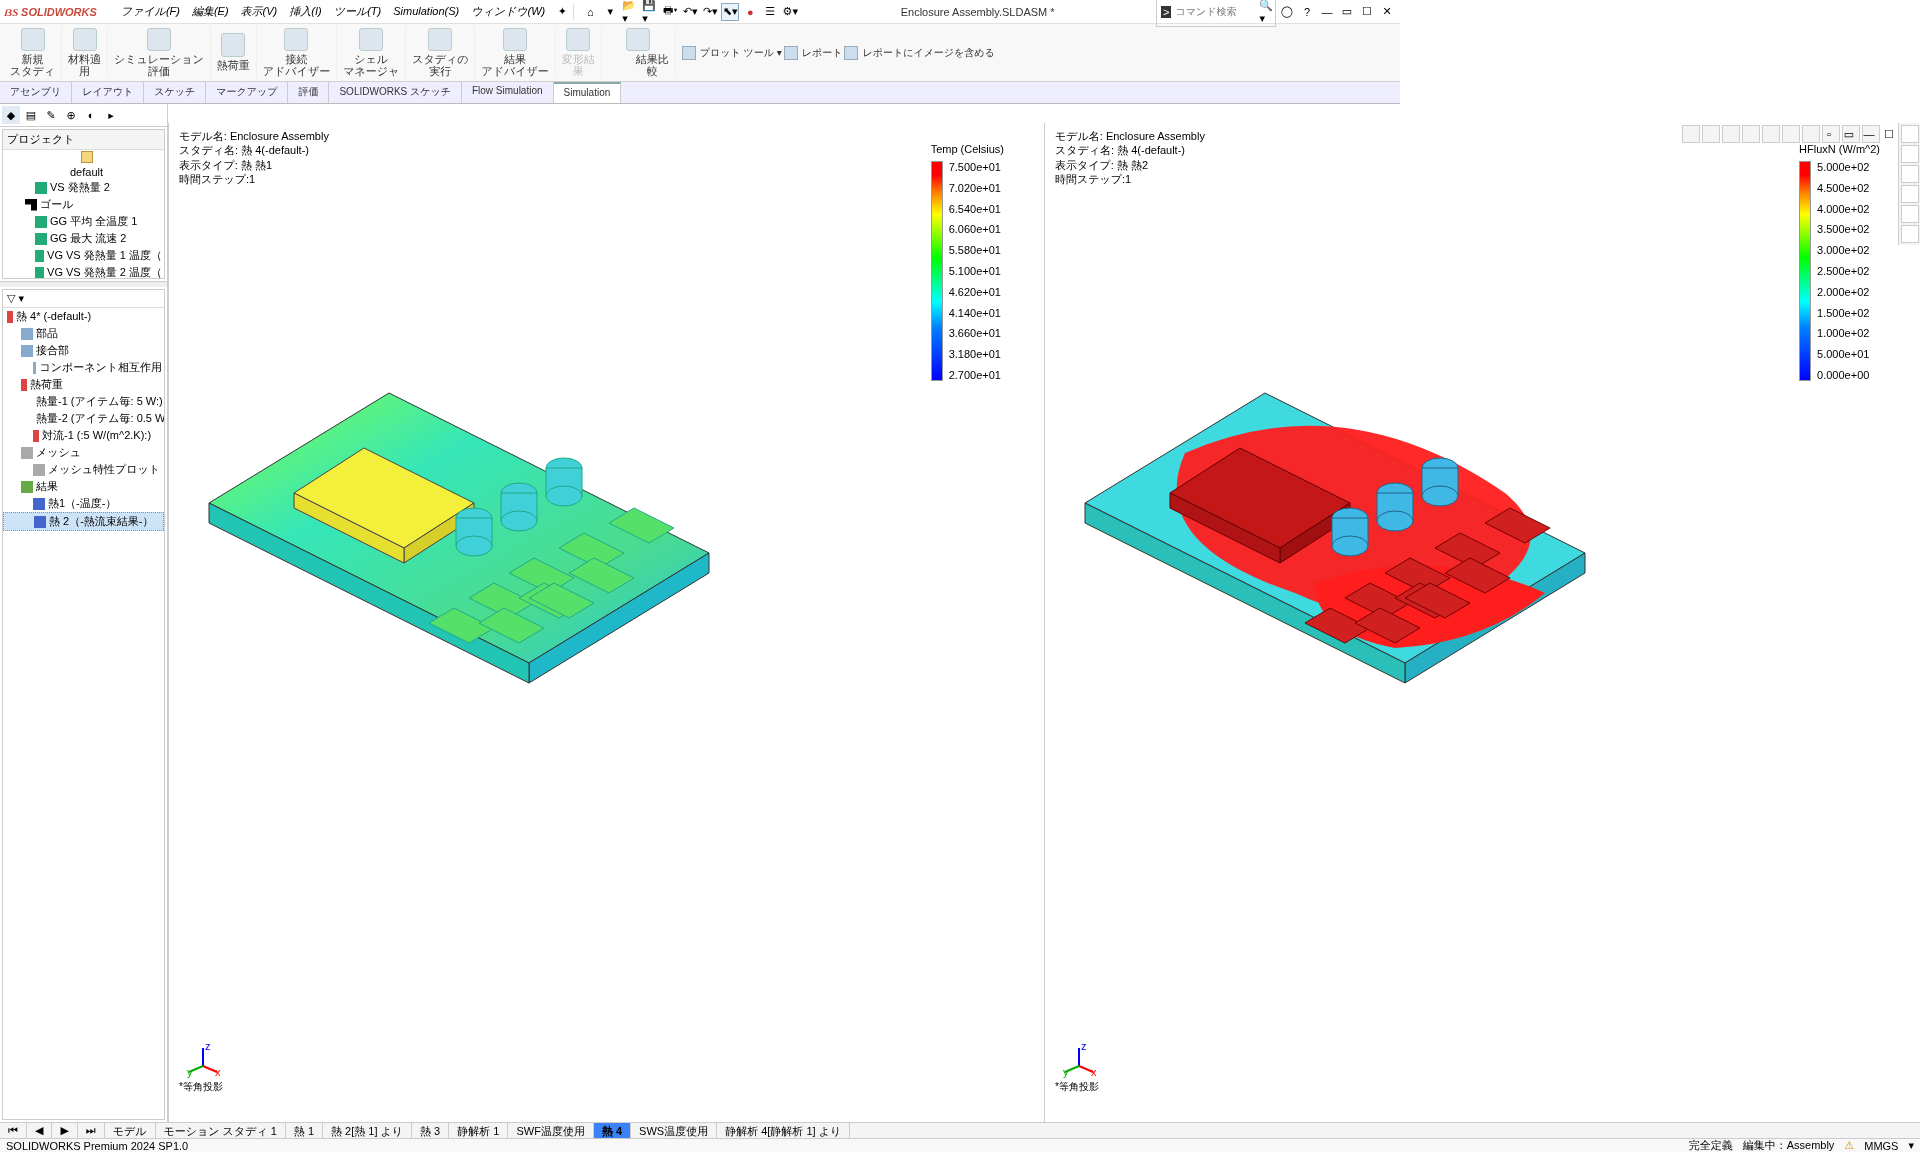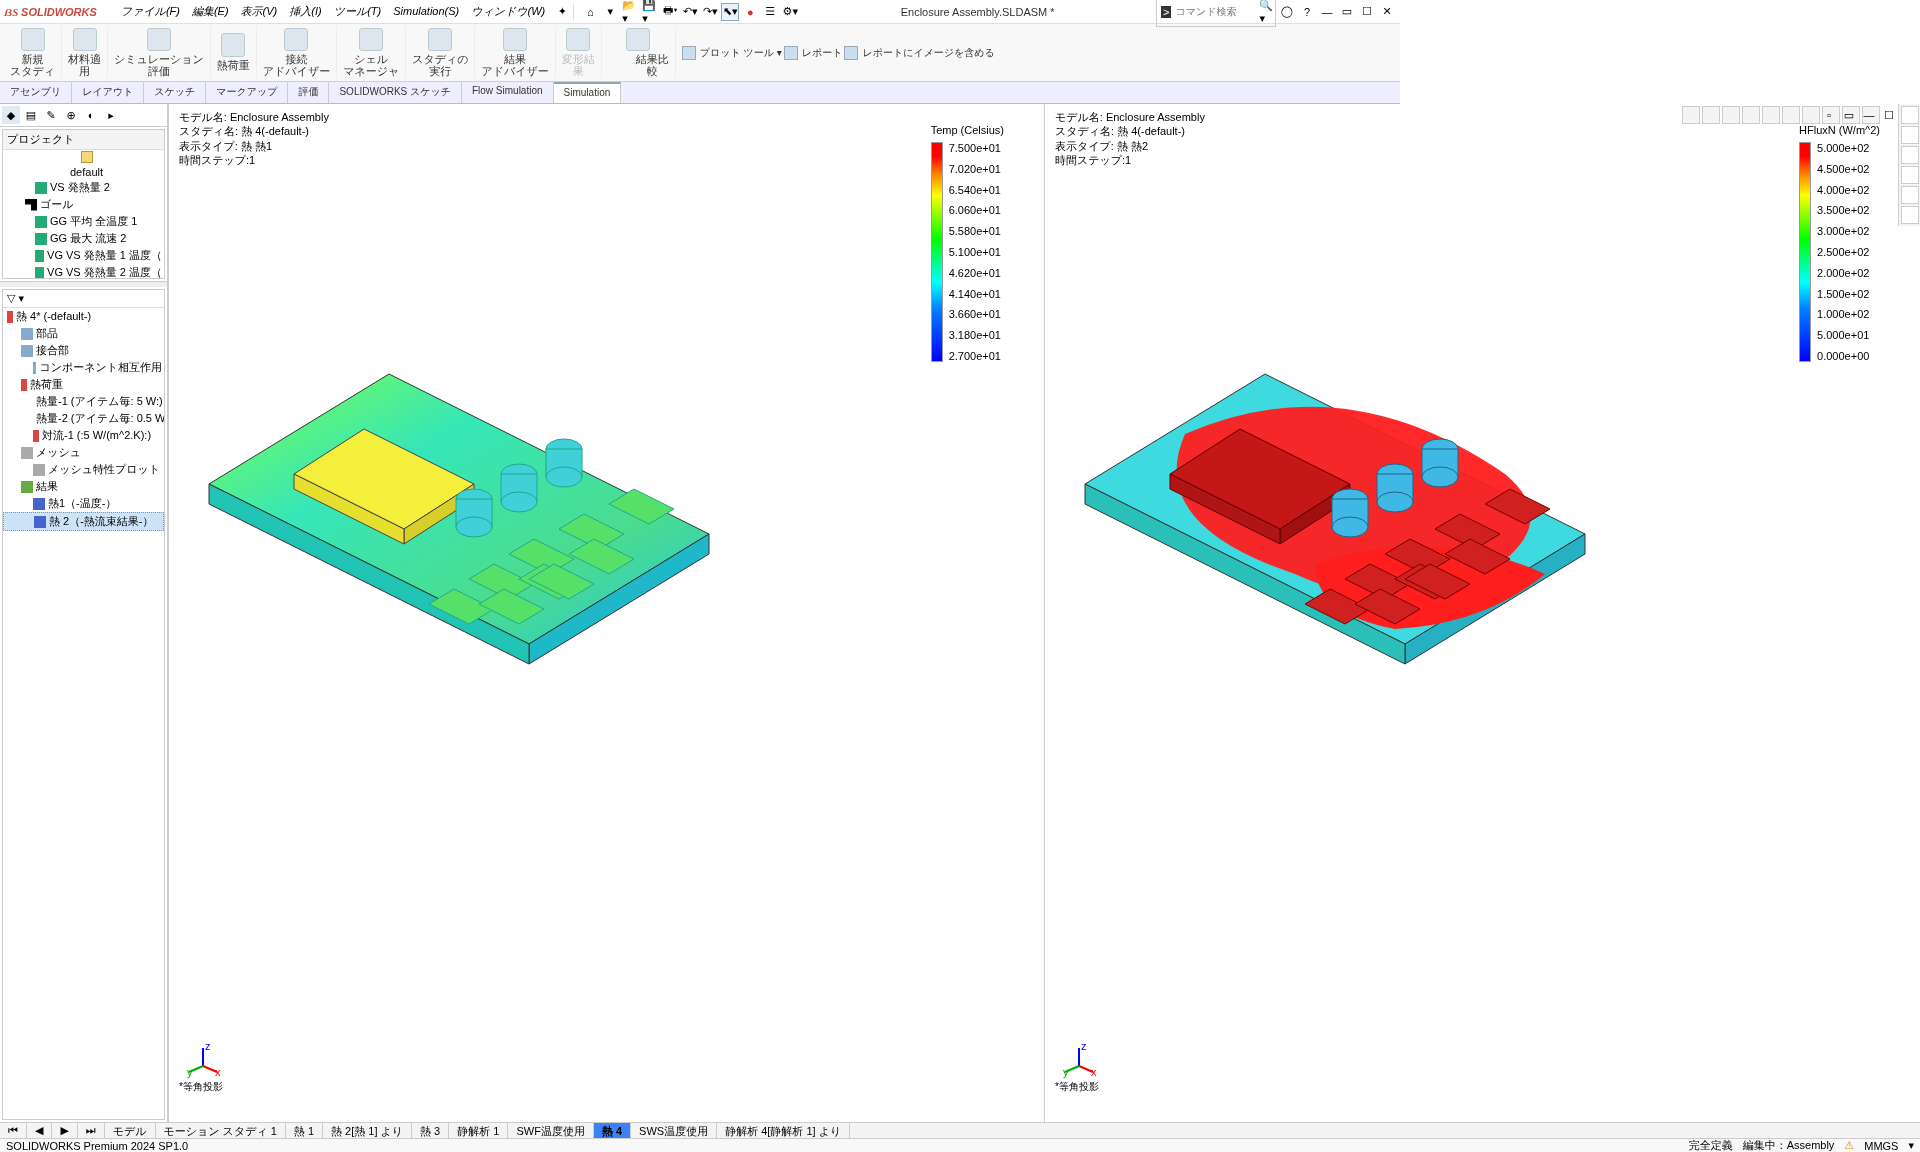--- a/index.html
+++ b/index.html
@@ -42,21 +42,21 @@
 .tico.folder { background:#f5d67a; border:1px solid #b8973b; }
 .tico.goal { background:#000; clip-path: polygon(0 0,100% 0,100% 50%,0 50%,0 100%,50% 100%,50% 50%,100% 50%,100% 100%,0 100%); }
 .tico.flag { background:#2a7; }
 .tico.cube { background:#8ac; }
 .tico.therm { background:#d44; width:6px; }
 .tico.mesh { background:#aaa; }
 .tico.res { background:#6a4; }
 .tico.plot { background:#46c; }
 .slider { height: 6px; background: #eee; border-top: 1px solid #ccc; }
 
-.viewport-area { flex: 1; display: flex; position: relative; }
+.viewport-area { flex: 1; display: flex; position: relative; margin-top: 19px; }
 .viewport { flex: 1; position: relative; background: #fff; border-left: 1px solid #ccc; }
 .vp-toolbar { position: absolute; top: 2px; right: 40px; display: flex; gap: 2px; }
 .vp-tico { width: 18px; height: 18px; border: 1px solid #ccc; background: #f4f4f4; }
 .vp-winbtn { position: absolute; top: 2px; right: 2px; display: flex; gap: 2px; }
 .vp-header { position: absolute; top: 6px; left: 10px; font-size: 10px; line-height: 1.3; color: #000; }
 .legend { position: absolute; top: 20px; right: 40px; font-size: 10px; }
 .legend-title { text-align: center; margin-bottom: 6px; }
 .legend-body { display: flex; gap: 6px; }
 .legend-bar { width: 12px; height: 220px; background: linear-gradient(to bottom, #ff0000 0%, #ff0000 6%, #ff8000 14%, #ffff00 24%, #80ff00 34%, #00ff00 44%, #00ff80 54%, #00ffff 64%, #0080ff 76%, #0040ff 88%, #0000ff 100%); border: 1px solid #999; }
 .legend-labels { display: flex; flex-direction: column; justify-content: space-between; height: 220px; }

